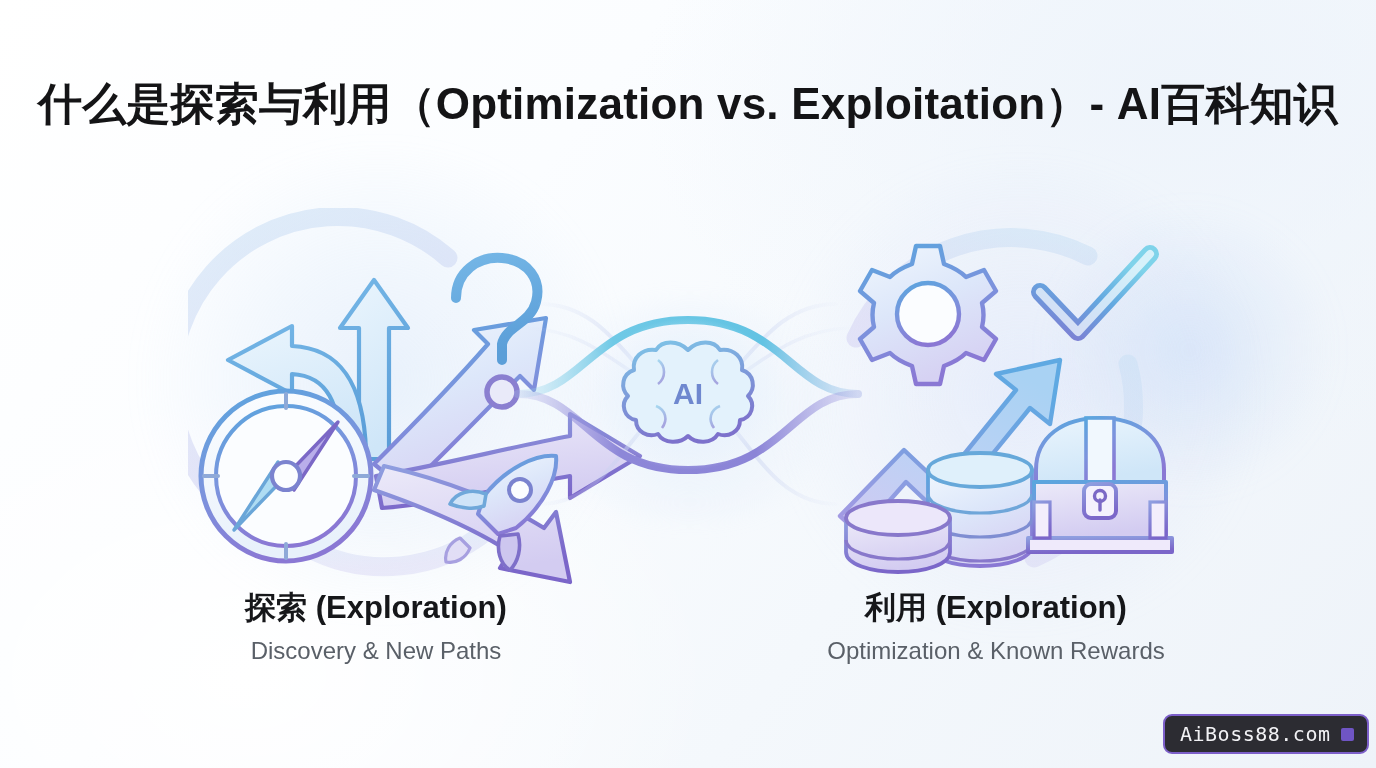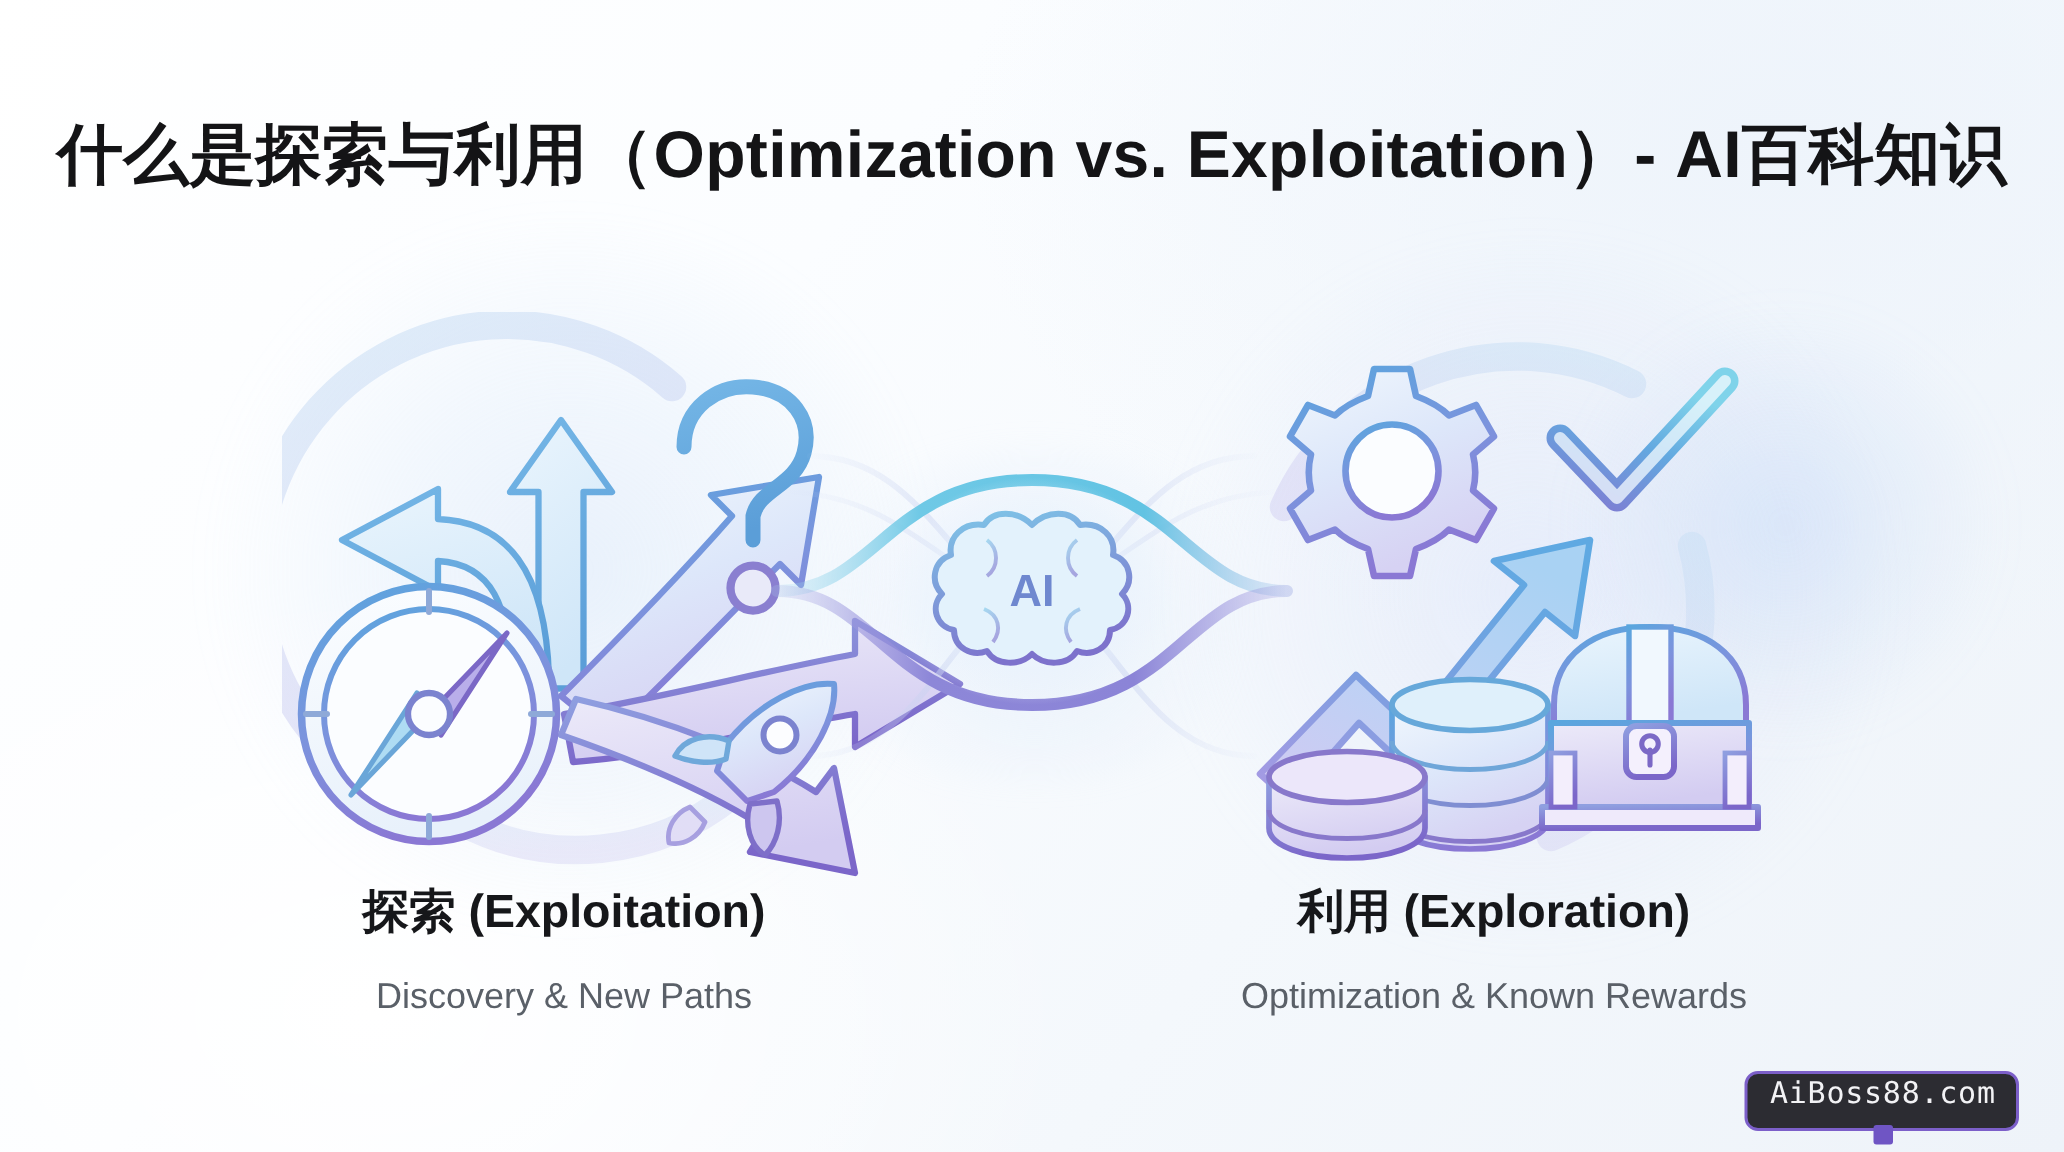--- a/index.html
+++ b/index.html
@@ -90,21 +90,21 @@
   .caption-right { left: 796px;  top: 588px; width: 400px; }
 
   .caption-title {
     font-size: 31px;
     font-weight: 700;
     color: #16171a;
     line-height: 1.28;
     white-space: nowrap;
   }
   .caption-sub {
-    margin-top: 22px;
+    margin-top: 8px;
     font-size: 24px;
     font-weight: 400;
     color: #5a6068;
     line-height: 1.25;
     white-space: nowrap;
   }
 
   
   .watermark {
     position: absolute;
@@ -112,21 +112,20 @@
     top: 714px;
     height: 40px;
     box-sizing: border-box;
     display: flex;
     align-items: center;
     gap: 10px;
     padding: 0 13px 0 15px;
     background: #2c2c32;
     border: 2px solid #7c5fc9;
     border-radius: 9px;
-    flex-direction: column;
   }
   .watermark-text {
     font-family: "DejaVu Sans Mono", monospace;
     font-size: 20px;
     letter-spacing: 0.5px;
     color: #f2f2f5;
     white-space: nowrap;
   }
   .watermark-dot {
     width: 13px; height: 13px;
@@ -377,21 +376,21 @@
 
           <rect x="896" y="276" width="32" height="34" rx="7" fill="#f4f0fd" stroke="url(#gStrokePurple)" stroke-width="4"></rect>
           <circle cx="912" cy="288" r="5.5" fill="none" stroke="#7b68c6" stroke-width="3.4"></circle>
           <path d="M912 292 L912 302" stroke="#7b68c6" stroke-width="3.4" stroke-linecap="round"></path>
         </g>
       </g>
     </svg>
   </div>
 
   <div class="caption caption-left">
-    <div class="caption-title">探索 (Exploitation)</div>
+    <div class="caption-title">探索 (Exploration)</div>
     <div class="caption-sub">Discovery &amp; New Paths</div>
   </div>
 
   <div class="caption caption-right">
     <div class="caption-title">利用 (Exploration)</div>
     <div class="caption-sub">Optimization &amp; Known Rewards</div>
   </div>
 
   <div class="watermark">
     <span class="watermark-text">AiBoss88.com</span>

